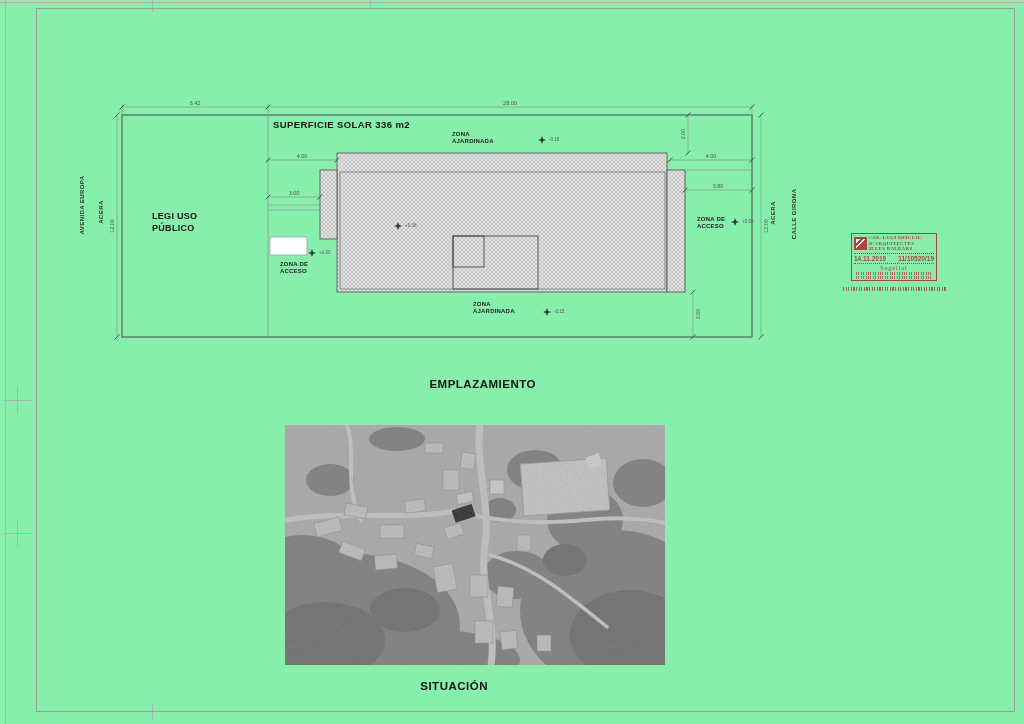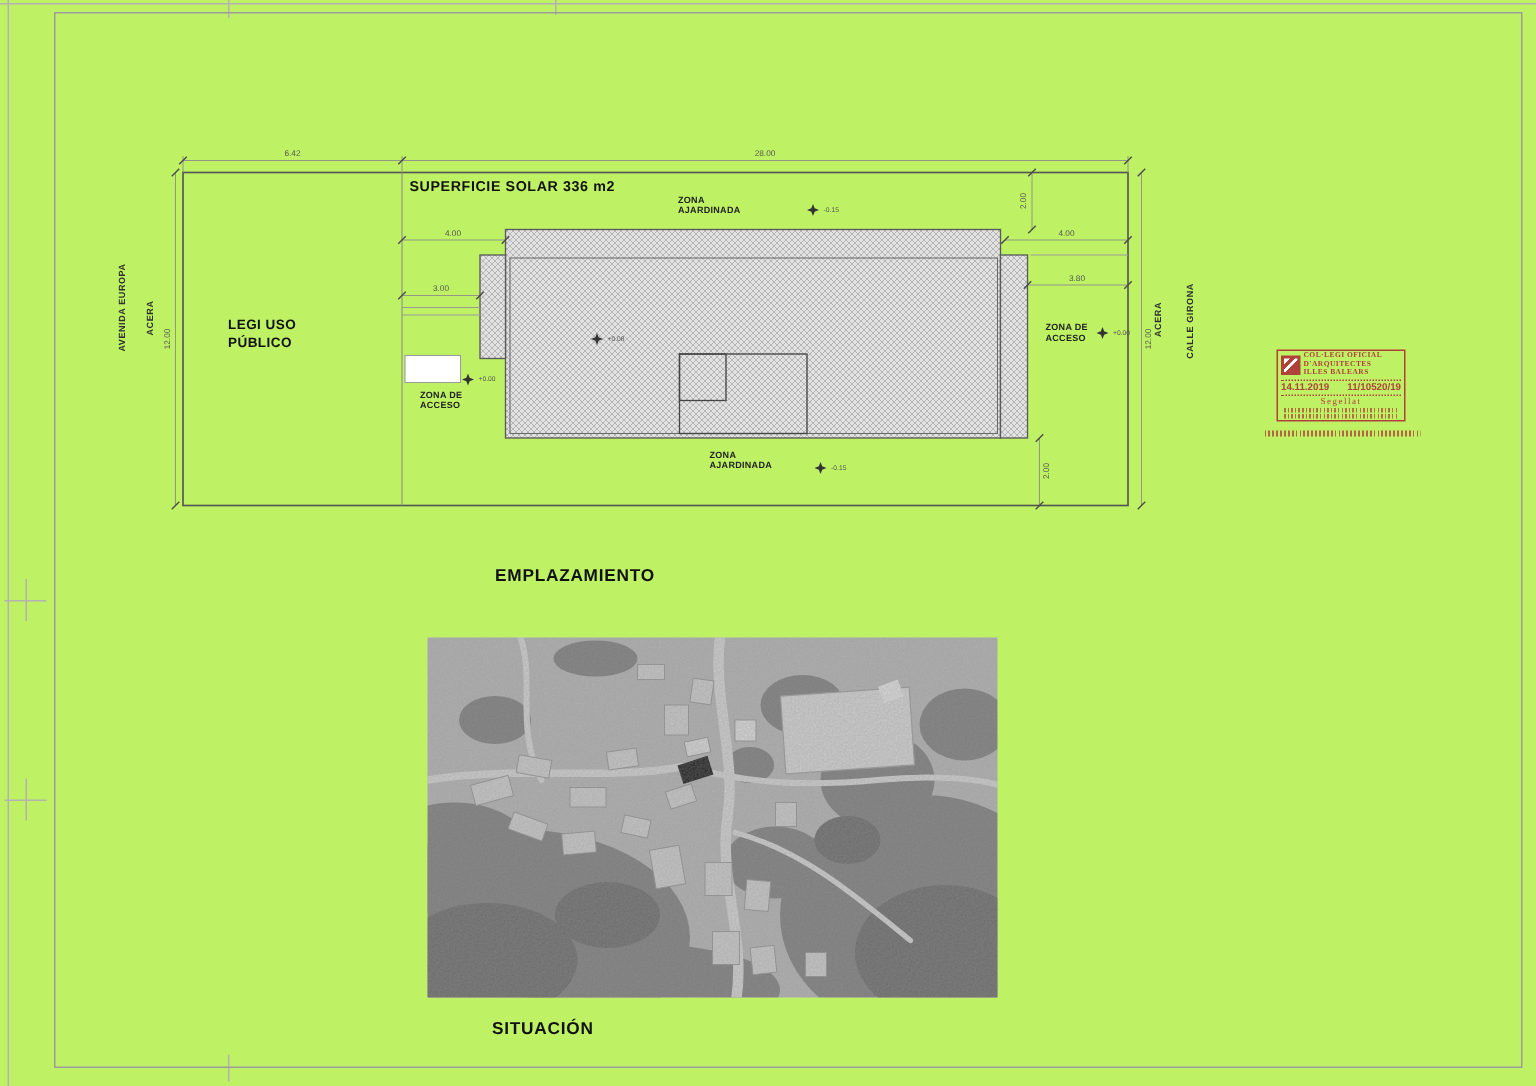--- a/index.html
+++ b/index.html
@@ -1,31 +1,31 @@
 <!DOCTYPE html>
 <html><head>
 <meta charset="utf-8">
 <style>
   html,body{margin:0;padding:0;background:#ffffff;}
-  .sheet{position:relative;width:1024px;height:724px;background:#bef264;overflow:hidden;
+  .sheet{position:relative;width:1024px;height:724px;background:#86efac;overflow:hidden;
          font-family:"Liberation Sans",sans-serif;color:#1a1a1a;}
   .abs{position:absolute;}
   .mark{position:absolute;background:#b2b2b2;}
   .frame{position:absolute;left:36px;top:8px;width:977px;height:702px;border:1px solid #9c9c9c;}
   svg{display:block;}
   
   .dimh{position:absolute;transform:translate(-50%,-100%);font-size:5.5px;color:#555;white-space:nowrap;}
   .dimv{position:absolute;transform:translate(-50%,-50%) rotate(-90deg);font-size:5.5px;color:#555;white-space:nowrap;}
   .street{position:absolute;transform:translate(-50%,-50%) rotate(-90deg);font-size:6px;font-weight:bold;
           color:#2f2f2f;letter-spacing:.4px;white-space:nowrap;}
   .zone-sm{position:absolute;font-size:6px;font-weight:bold;line-height:7px;color:#222;letter-spacing:.2px;}
   .zone-lg{position:absolute;font-size:9px;font-weight:bold;line-height:12px;color:#111;letter-spacing:.3px;}
   .surface{position:absolute;font-size:9.5px;font-weight:bold;color:#111;letter-spacing:.4px;white-space:nowrap;}
   .lvl{position:absolute;font-size:4.5px;color:#555;white-space:nowrap;}
-  .title{position:absolute;font-size:11.5px;font-weight:bold;color:#111;letter-spacing:.5px;text-align:left;}
+  .title{position:absolute;font-size:11.5px;font-weight:bold;color:#111;letter-spacing:.5px;text-align:right;}
   
   .stamp{position:absolute;left:851px;top:233px;width:86px;color:#b0413b;font-family:"Liberation Serif",serif;}
   .stamp-box{border:1px solid #b0413b;padding:1px 2px;background:rgba(255,255,255,0);}
   .stamp-head{display:flex;align-items:center;gap:2px;}
   .stamp-logo{width:13px;height:13px;background:#b0413b;position:relative;flex:0 0 auto;}
   .stamp-logo:after{content:"";position:absolute;left:2px;top:2px;width:9px;height:9px;
        background:linear-gradient(135deg,#fff 0 3px,#b0413b 3px 5px,#fff 5px 7px,#b0413b 7px);}
   .stamp-college{font-size:5px;font-weight:bold;line-height:5.5px;letter-spacing:.3px;white-space:nowrap;}
   .stamp-rule{border-top:1px dotted #b0413b;margin:1px 0;}
   .stamp-row{display:flex;justify-content:space-between;font-size:6.5px;font-weight:bold;

